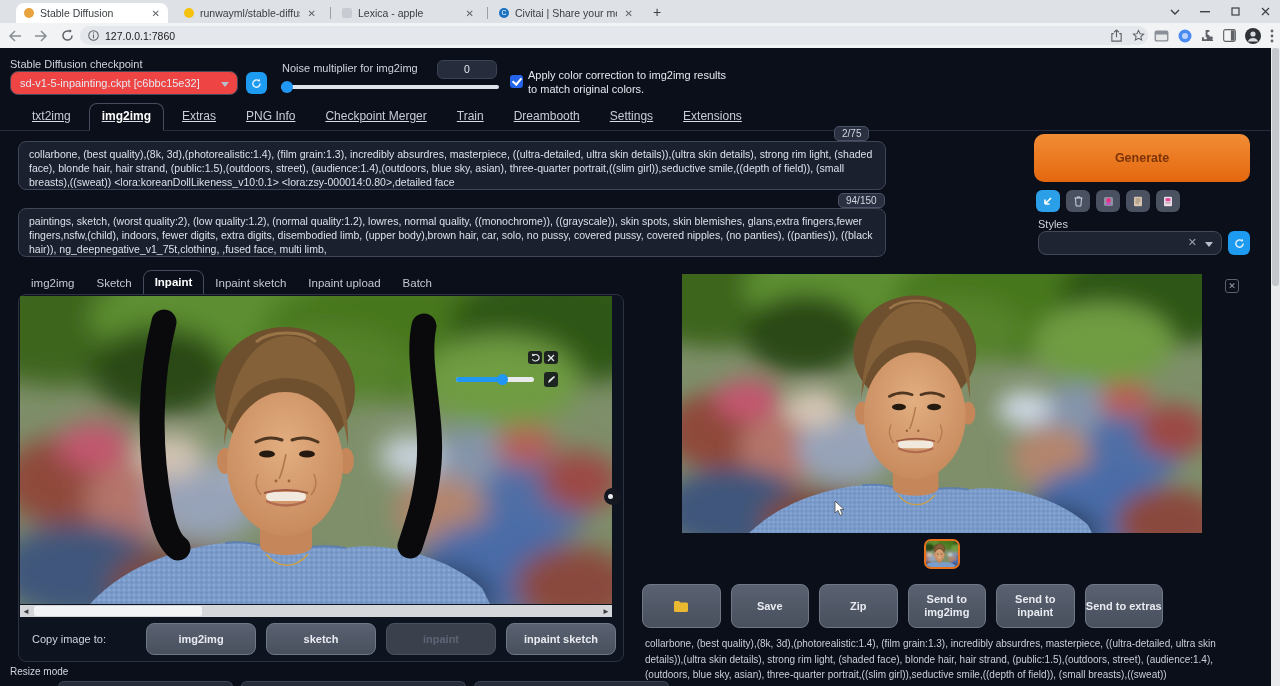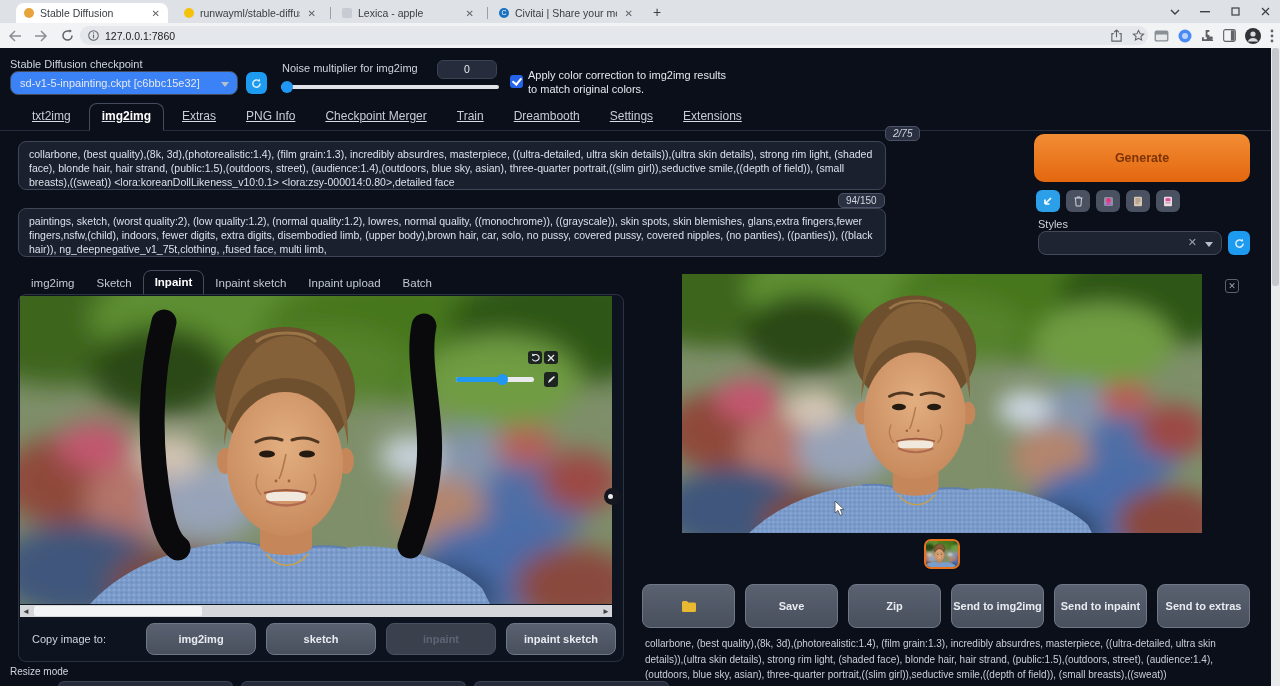--- a/index.html
+++ b/index.html
@@ -22,21 +22,21 @@
   .navic { width:22px; height:22px; display:flex; align-items:center; justify-content:center; margin-left:4px; }
   .omnibox { position:absolute; left:80px; top:3px; width:1068px; height:19px; background:#e4e7eb; border-radius:10px; display:flex; align-items:center; padding:0 8px; font-size:10.5px; color:#202124;text-align:right; }
   .omnibox .url { margin-left:6px; }
   .rticons { position:absolute; right:6px; top:2px; height:21px; display:flex; align-items:center; gap:9px; }
 
   
   .app { position:absolute; left:0; top:48px; width:1280px; height:638px; background:#0b0f19; color:#d7dce6; }
   .lbl { font-size:11px; color:#cdd3dd; }
 
   .ckpt-label { position:absolute; left:10px; top:10px; }
-  .ckpt-dd { position:absolute; left:10px; top:23px; width:228px; height:24px; background:#3b82f6; border:1px solid #424959; border-radius:8px; font-size:11px; color:#e5e9f0; display:flex; align-items:center; padding:0 22px 0 9px; }
+  .ckpt-dd { position:absolute; left:10px; top:23px; width:228px; height:24px; background:#ef4444; border:1px solid #424959; border-radius:8px; font-size:11px; color:#e5e9f0; display:flex; align-items:center; padding:0 22px 0 9px; }
   .chev { position:absolute; right:8px; top:10px; width:0; height:0; border-left:4px solid transparent; border-right:4px solid transparent; border-top:5px solid #b8bfcc; }
   .bluebtn { background:#1d9bf0; border-radius:6px; display:flex; align-items:center; justify-content:center; }
   .ckpt-refresh { position:absolute; left:246px; top:24px; width:21px; height:22px; }
 
   .noise-label { position:absolute; left:282px; top:14px; }
   .noise-val { position:absolute; left:437px; top:12px; width:60px; height:19px; background:#262c3c; border:1px solid #3a4254; border-radius:6px; font-size:10.5px; color:#e5e9f0; text-align:center; line-height:17px; }
   .slider-track { position:absolute; background:#dfe3e8; border-radius:3px; }
   .noise-slider { left:281px; top:37px; width:218px; height:4px; }
   .shandle { position:absolute; width:12px; height:12px; border-radius:50%; background:#2196f3; top:-4px; }
   .cc-check { position:absolute; left:510px; top:27px; width:13px; height:13px; background:#2563eb; border-radius:3px; }
@@ -44,21 +44,21 @@
   .cc-text { position:absolute; left:528px; top:20px; width:202px; font-size:11px; line-height:14px; color:#e3e7ee; }
 
   .maintabs { position:absolute; left:0; top:57px; width:1280px; height:26px; border-bottom:1px solid #262d3e; display:flex; align-items:flex-end; padding-left:20px;text-decoration:underline; }
   .mtab { font-size:12px; color:#c7cdd8; padding:5px 12px 7px; margin-right:6px; white-space:nowrap; }
   .mtab.active { color:#fff; font-weight:bold; border:1px solid #444c5e; border-bottom:1px solid #0b0f19; border-radius:8px 8px 0 0; background:#0b0f19; margin-bottom:-1px; }
 
   .ta { position:absolute; left:18px; width:868px; background:#1a202e; border:1px solid #3f4658; border-radius:8px; padding:5px 10px; font-size:10.5px; line-height:14px; color:#dbe0ea; overflow:hidden; }
   .ta-prompt { top:93px; height:49px; }
   .ta-neg { top:160px; height:49px; }
   .counter { position:absolute; background:#2a3040; border:1px solid #4a5268; border-radius:5px; font-size:10px; color:#cfd6e2; padding:1px 7px; }
-  .cnt1 { left:885px; top:78px;font-style:italic; }
+  .cnt1 { left:834px; top:78px; }
   .cnt2 { left:838px; top:145px; }
 
   .graybtn { background:linear-gradient(#5a6170,#484f5d); border:1px solid #707888; border-radius:10px; color:#e8ebf0; font-weight:bold; display:flex; align-items:center; justify-content:center; text-align:center; }
   .interrogate-clip { position:absolute; left:898px; top:86px; width:128px; height:56px; font-size:12px; }
   .interrogate-db  { position:absolute; left:898px; top:153px; width:128px; height:56px; font-size:12px; }
   .generate { position:absolute; left:1034px; top:86px; width:216px; height:48px; background:linear-gradient(#f28d35,#e4670e); border-radius:10px; color:#7c3306; font-weight:bold; font-size:12.5px; display:flex; align-items:center; justify-content:center; }
   .minirow { position:absolute; left:1036px; top:142px; display:flex; gap:6px; }
   .minibtn { width:24px; height:22px; border-radius:6px; background:#4a5160; display:flex; align-items:center; justify-content:center; }
   .minibtn.blue { background:#2b9fe8; }
   .styles-label { position:absolute; left:1038px; top:170px; }
@@ -85,21 +85,21 @@
   .copyrow { position:absolute; left:1px; top:326px; width:604px; height:40px; }
   .copy-label { position:absolute; left:12px; top:12px; font-size:11px; color:#cfd5de; }
   .copybtn { position:absolute; top:2px; width:110px; height:32px; border-radius:8px; font-size:11px; }
   .copybtn.disabled { background:#3a404c; border:1px solid #4a5160; color:#5d6575; font-weight:bold; display:flex; align-items:center; justify-content:center; }
   .resize-label { position:absolute; left:10px; top:618px; font-size:10px; color:#cfd5de; }
   .radio-sliver { position:absolute; top:633px; height:6px; background:#262c3a; border:1px solid #3a4254; border-bottom:none; border-radius:8px 8px 0 0; }
 
   .gallery { position:absolute; left:682px; top:226px; width:520px; height:259px; }
   .gal-x { position:absolute; left:1225px; top:231px; width:14px; height:14px; border:1px solid #5a6170; border-radius:3px; color:#9aa3b2; font-size:9px; line-height:12px; text-align:center; }
   .thumb { position:absolute; left:924px; top:491px; width:36px; height:30px; border:2px solid #e8731c; border-radius:7px; overflow:hidden; background:#1a202e; }
-  .galbtns { position:absolute; left:642px; top:536px; width:608px; display:flex; gap:10px; }
+  .galbtns { position:absolute; left:642px; top:536px; width:521px; display:flex; gap:10px; }
   .galbtn { flex:1; height:44px; border-radius:8px; font-size:11px; line-height:13px; }
   .info-text { position:absolute; left:645px; top:588px; width:598px; height:48px; overflow:hidden; font-size:10px; line-height:15.5px; color:#c9ced8; }
 
   .pagescroll { position:absolute; right:0; top:48px; width:9px; height:638px; background:#e9eaec; }
   .pagescroll .pthumb { position:absolute; left:1px; top:0; width:7px; height:238px; background:#c4c7cc; border-radius:3px; }
 
   .cursor { position:absolute; left:833px; top:452px; width:14px; height:18px; }
 </style>
 </head>
 <body>

